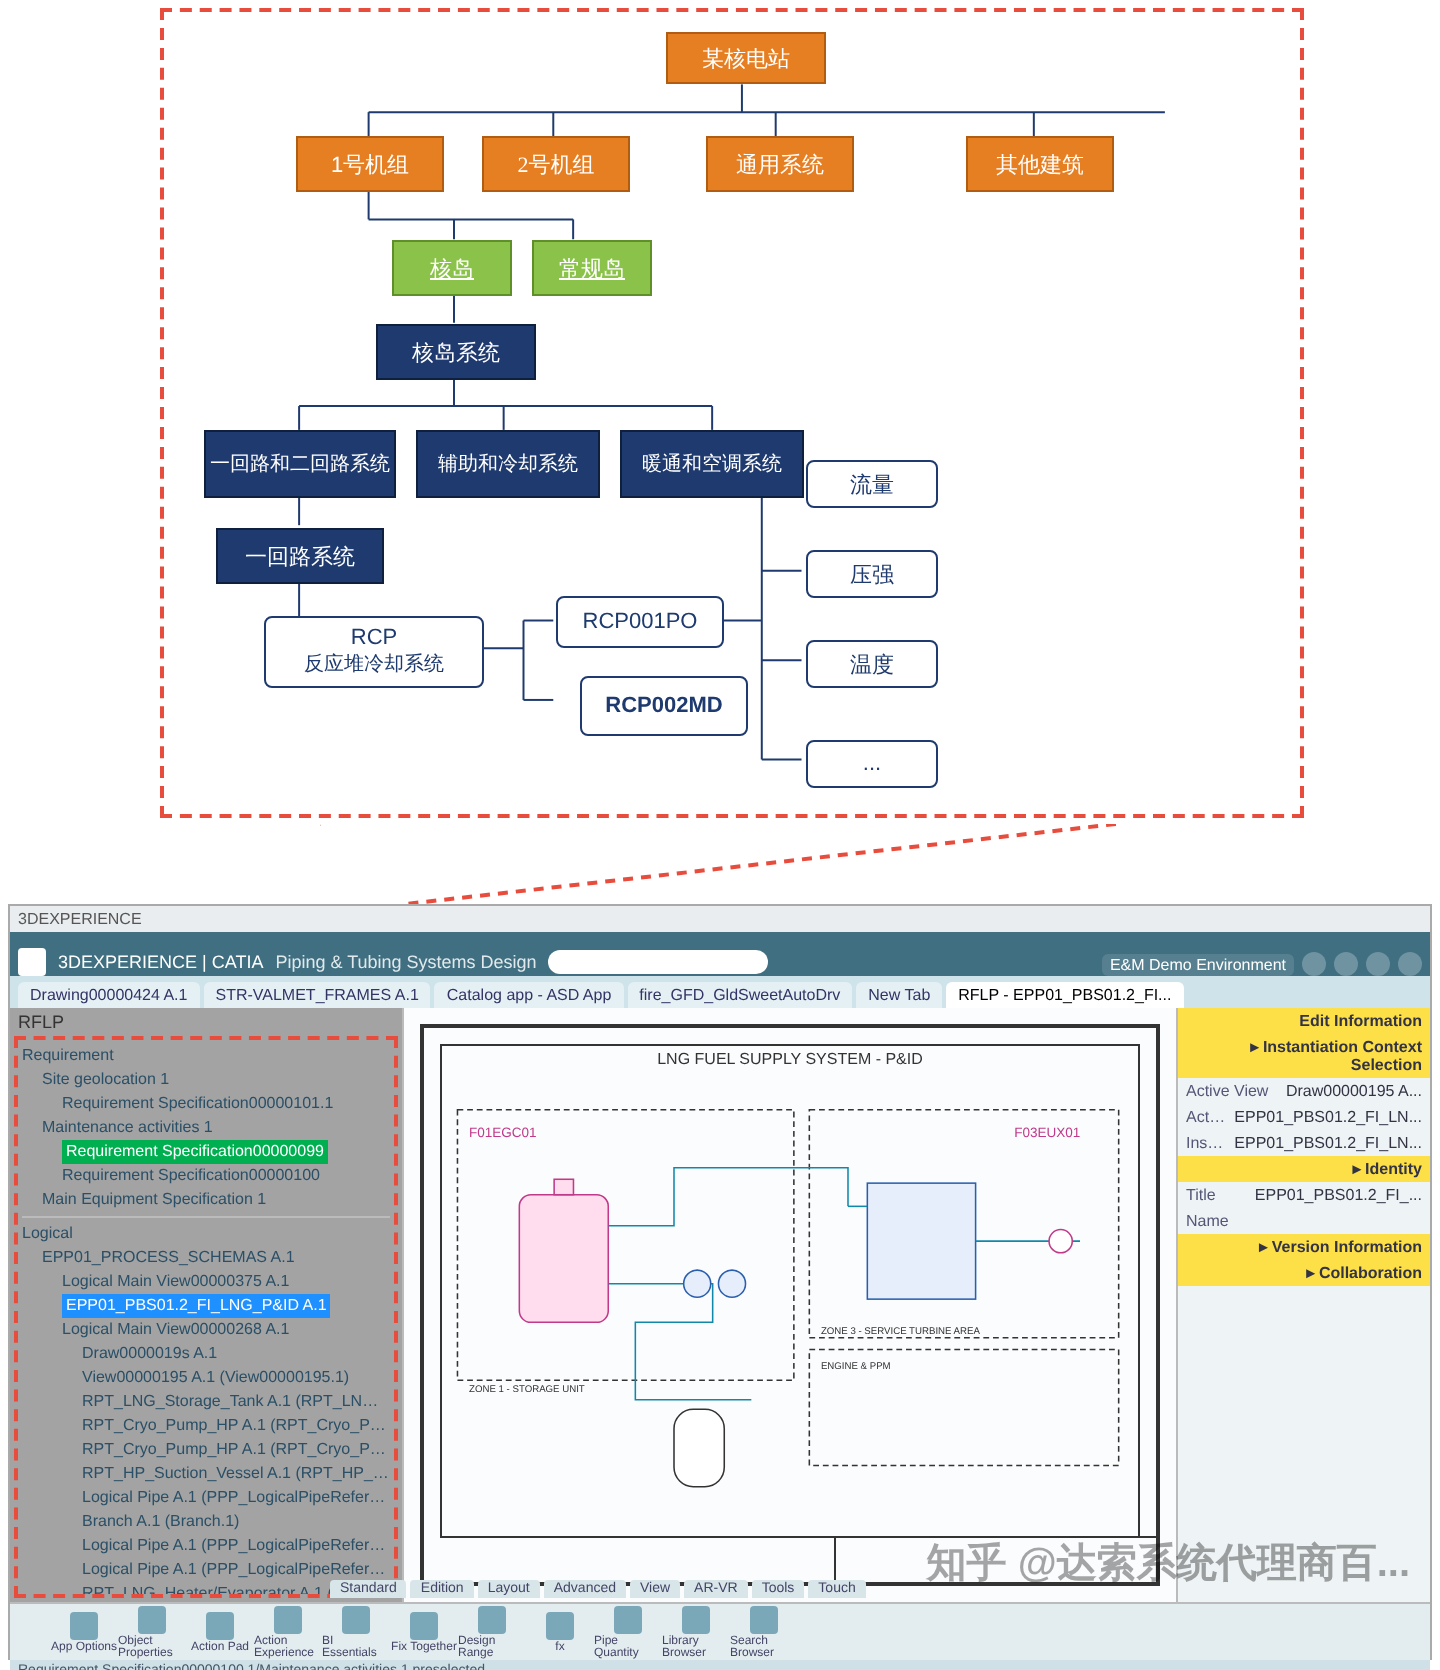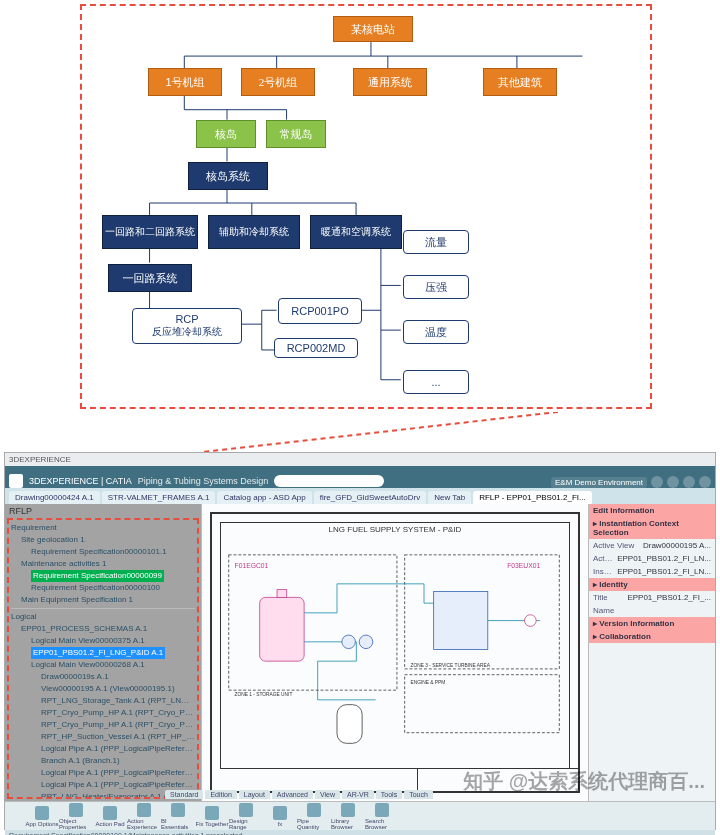--- a/index.html
+++ b/index.html
@@ -7,21 +7,21 @@
     font-family: "Microsoft YaHei", Arial, sans-serif;
     font-size: 10px;
     background: #fff;
     width: 720px;
   }
   .whole { position: relative; width: 720px; height: 835px; }
   .diagram-outer { position: absolute; left: 80px; top: 4px; width: 572px; height: 405px; border: 2px dashed #e74c3c; padding: 6px; box-sizing: border-box; }
   .diagram { position: relative; width: 100%; height: 100%; }
   .node { position: absolute; display:flex; align-items:center; justify-content:center; text-align:center; font-size: 11px; box-sizing:border-box; }
   .n-orange { background:#e67e22; color:#fff; border:1px solid #b05c11; }
-  .n-green  { background:#8bc34a; color:#fff; border:1px solid #5f8f28; }
+  .n-green  { background:#8bc34a; color:#fff; border:1px solid #5f8f28;text-decoration:underline; }
   .n-blue   { background:#1e3a6e; color:#fff; border:1px solid #0f203f; }
   .n-white  { background:#fff; color:#1e3a6e; border:1px solid #1e3a6e; border-radius:4px; }
   svg.connectors { position:absolute; left:0; top:0; width:100%; height:100%; pointer-events:none; }
 
   .connector-box {
      position:absolute; left:160px; top: 412px; width:398px; height:40px;
   }
 
   .app { position:absolute; left:4px; top:452px; width:712px; height:378px; background:#dbe7ea; border:1px solid #aaa; box-sizing:border-box; }
 
@@ -51,21 +51,21 @@
   .tree .hl  { background:#00b050; color:#fff; display:inline-block; padding:0 2px; }
   .tree-sep { height:1px; background:#bbb; margin:2px 0; }
 
   .panel-center { flex:1; background:#fafcfd; position:relative; }
   .drawing-frame { position:absolute; left:8px; top:8px; right:8px; bottom:8px; border:2px solid #333; }
   .drawing-frame .inner { position:absolute; left:8px; top:8px; right:8px; bottom:22px; border:1px solid #333; }
   .drawing-title { position:absolute; top:2px; left:0; right:0; text-align:center; font-size:8px; color:#333; }
   .titleblock { position:absolute; right:0; bottom:0; width:160px; height:22px; border-left:1px solid #333; border-top:1px solid #333; }
 
   .panel-right { width:126px; background:#eef3f5; border-left:1px solid #bbb; font-size:8px; color:#334; }
-  .panel-right .section-title { background:#fca5a5; padding:2px 4px; font-weight:bold; }
+  .panel-right .section-title { background:#fde047; padding:2px 4px; font-weight:bold;text-align:right; }
   .panel-right .row { display:flex; padding:2px 4px; gap:4px; white-space:nowrap; overflow:hidden; }
   .panel-right .row span:first-child { color:#557; flex:1; overflow:hidden; text-overflow:ellipsis; }
 
   .bottom-ribbon { height:28px; background:#e3edf0; border-top:1px solid #bbb; display:flex; align-items:center; position:relative; }
   .ribbon-tabs { position:absolute; top:-12px; left:160px; display:flex; gap:2px; font-size:7px; }
   .ribbon-tab { padding:1px 5px; background:#d8e6ea; border-radius:2px 2px 0 0; color:#446; }
   .ribbon-item { display:flex; flex-direction:column; align-items:center; justify-content:center; width:34px; font-size:6px; color:#446; }
   .ribbon-item .ic { width:14px; height:14px; background:#7ba8b8; border-radius:2px; margin-bottom:1px; }
 
   .watermark { position:absolute; right:10px; bottom:34px; font-size:20px; color:rgba(0,0,0,.35); font-weight:bold; pointer-events:none; }
@@ -136,21 +136,21 @@
       <div class="node n-blue" style="left:120px; top:203px; width:92px; height:34px; font-size:10px;">辅助和冷却系统</div>
 
       <div class="node n-blue" style="left:20px;  top:252px; width:84px; height:28px;">一回路系统</div>
 
       <div class="node n-white" style="left:44px; top:296px; width:110px; height:36px; flex-direction:column;">
         <span>RCP</span>
         <span style="font-size:10px;">反应堆冷却系统</span>
       </div>
 
       <div class="node n-white" style="left:190px; top:286px; width:84px; height:26px;">RCP001PO</div>
-      <div class="node n-white" style="left:186px; top:326px; width:84px; height:20px;">RCP002MD</div>
+      <div class="node n-white" style="left:202px; top:326px; width:84px; height:30px;font-weight:bold;">RCP002MD</div>
 
       <div class="node n-white" style="left:315px; top:218px; width:66px; height:24px;">流量</div>
       <div class="node n-white" style="left:315px; top:263px; width:66px; height:24px;">压强</div>
       <div class="node n-white" style="left:315px; top:308px; width:66px; height:24px;">温度</div>
       <div class="node n-white" style="left:315px; top:358px; width:66px; height:24px;">...</div>
     </div>
   </div>
 
   <svg class="connector-box" viewBox="0 0 398 40">
     <line x1="0" y1="0" x2="-150" y2="40" stroke="#e74c3c" stroke-width="2" stroke-dasharray="5,4"></line>

